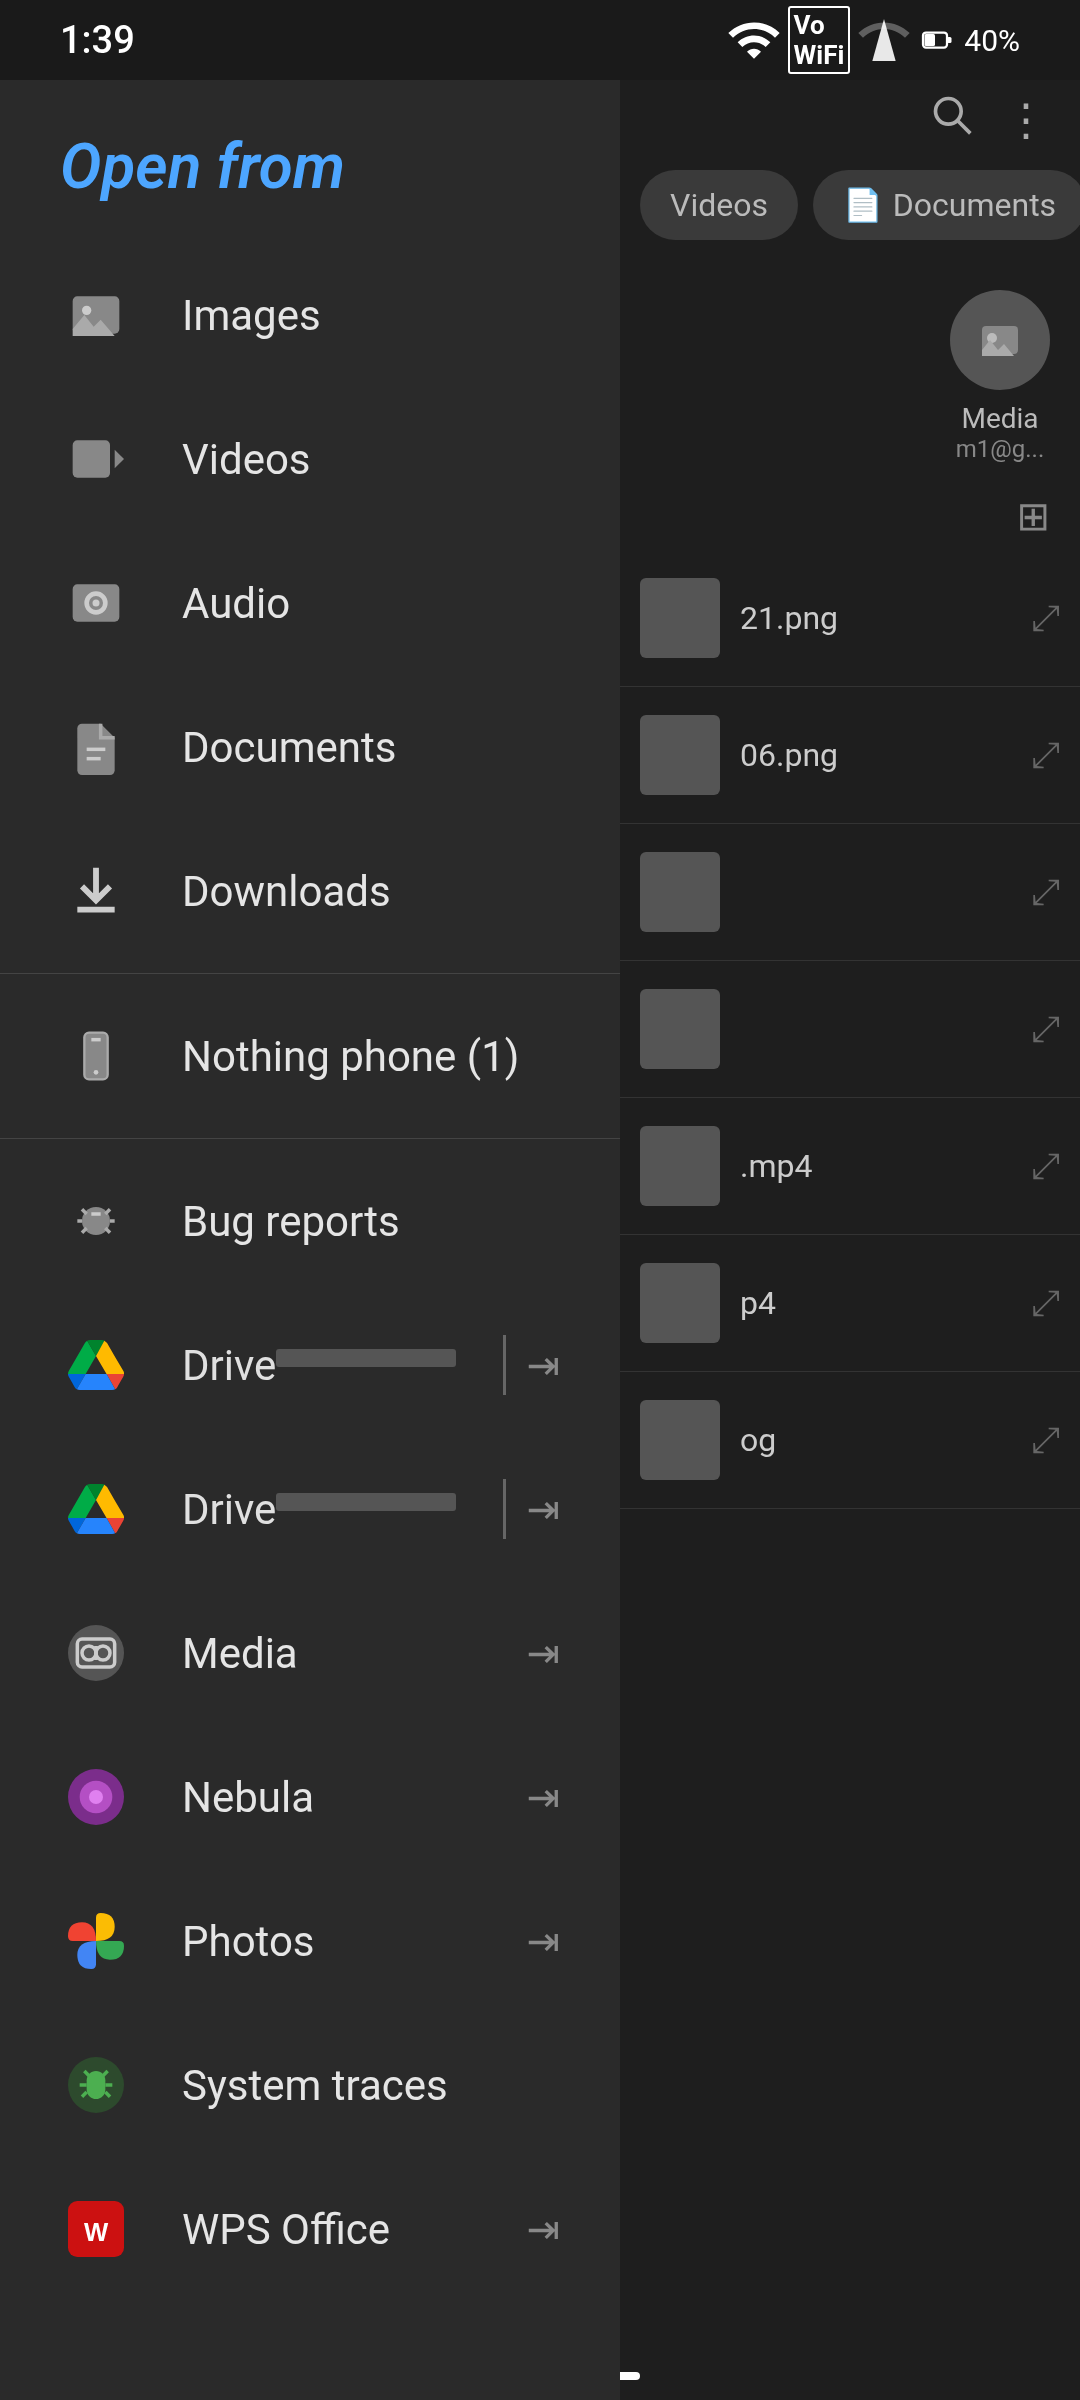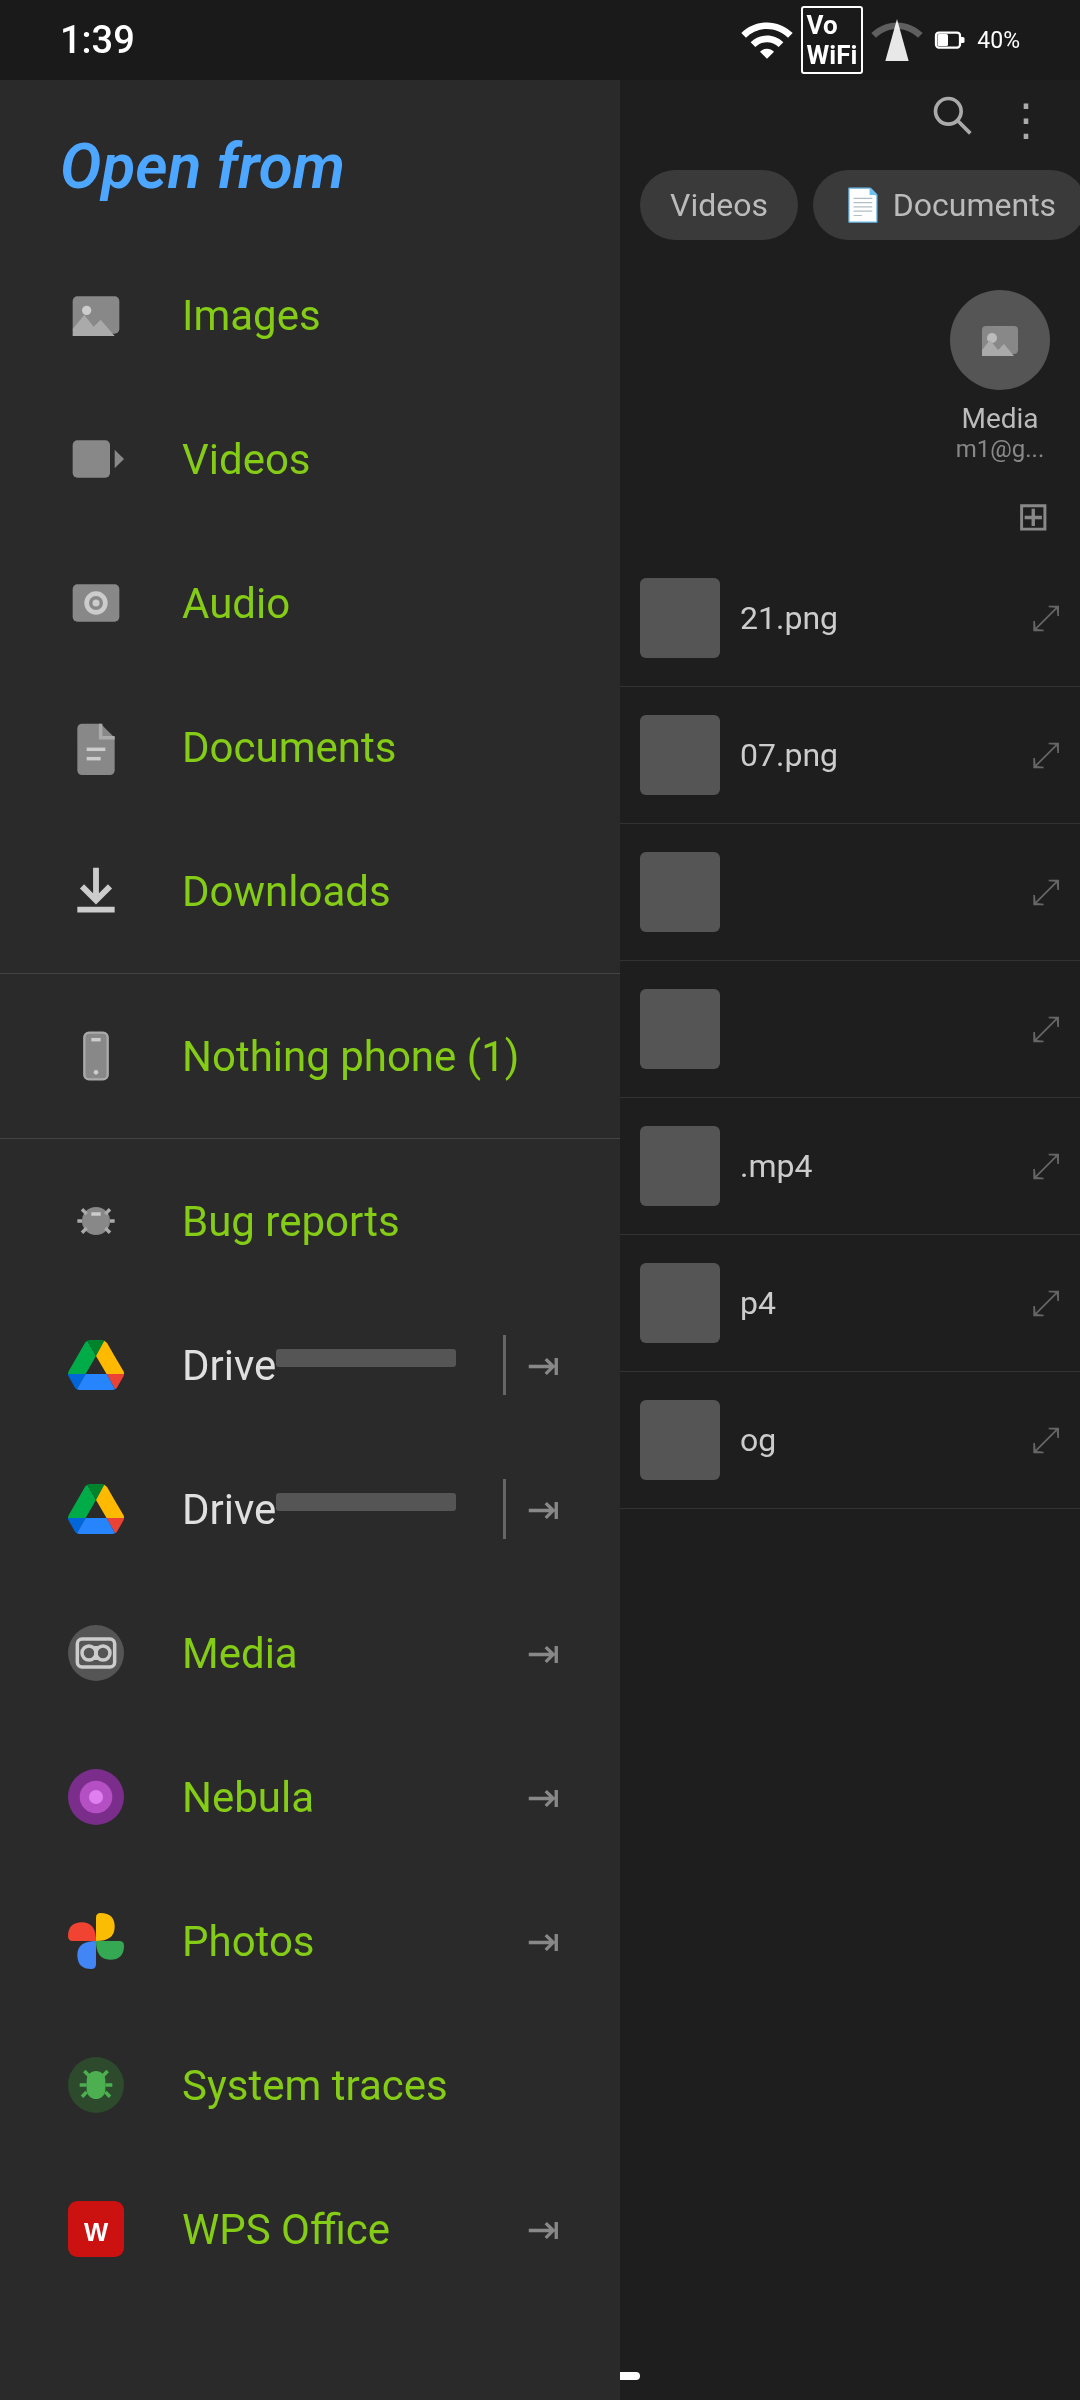--- a/index.html
+++ b/index.html
@@ -36,21 +36,21 @@
     }
 
     .status-icons {
       display: flex;
       align-items: center;
       gap: 6px;
     }
 
     .battery-text {
       color: #ffffff;
-      font-size: 23px;
+      font-size: 30px;
     }
 
     
     .main-container {
       position: absolute;
       top: 80px;
       left: 0;
       right: 0;
       bottom: 0;
       display: flex;
@@ -85,21 +85,21 @@
       width: 72px;
       height: 72px;
       margin-right: 50px;
       display: flex;
       align-items: center;
       justify-content: center;
       flex-shrink: 0;
     }
 
     .drawer-item-label {
-      color: #84cc16;
+      color: #e5e5e5;
       font-size: 42px;
       font-weight: 400;
       flex: 1;
     }
 
     .drawer-divider {
       height: 1px;
       background: #444444;
       margin: 10px 0;
     }
@@ -476,21 +476,21 @@
 
     <div>
       <div class="file-row">
         <div class="file-thumb"></div>
         <span class="file-name">21.png</span>
         <span class="file-expand" style="font-size:36px;color:#666;">⤢</span>
       </div>
 
       <div class="file-row">
         <div class="file-thumb"></div>
-        <span class="file-name">07.png</span>
+        <span class="file-name">06.png</span>
         <span class="file-expand" style="font-size:36px;color:#666;">⤢</span>
       </div>
 
       <div class="file-row">
         <div class="file-thumb"></div>
         <span class="file-name"></span>
         <span class="file-expand" style="font-size:36px;color:#666;">⤢</span>
       </div>
 
       <div class="file-row">

